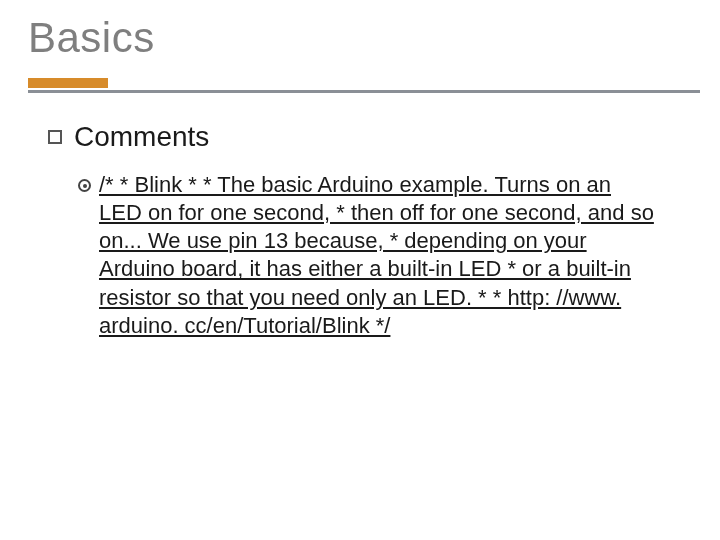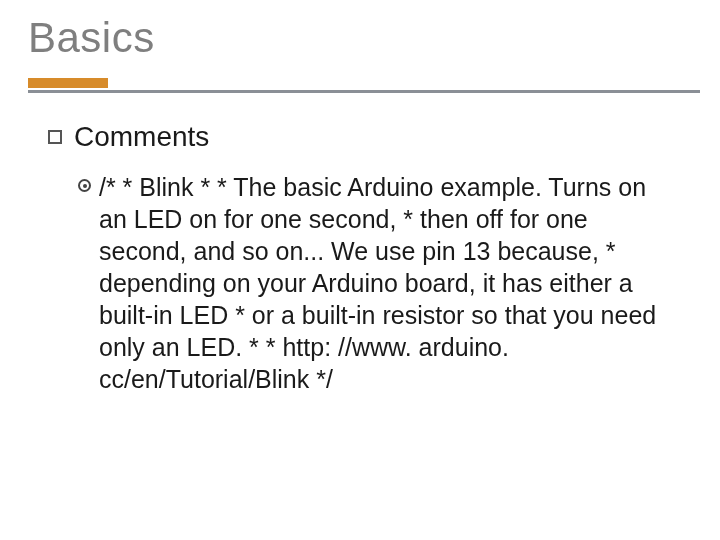--- a/index.html
+++ b/index.html
@@ -77,24 +77,25 @@
   }
   .bullet-target::after {
     content: "";
     position: absolute;
     top: 2.5px; left: 2.5px;
     width: 4px; height: 4px;
     background: #444;
     border-radius: 50%;
   }
   .lvl2 .lvl2-text {
-    font-size: 25px;
+    font-size: 22px;
     color: #1a1a1a;
     line-height: 1.28;
     max-width: 560px;
+    text-decoration: underline;
   }
 </style>
 </head>
 <body>
 
 <div class="slide">
 
   <div class="title">Basics</div>
 
   <div class="rule-wrap">

